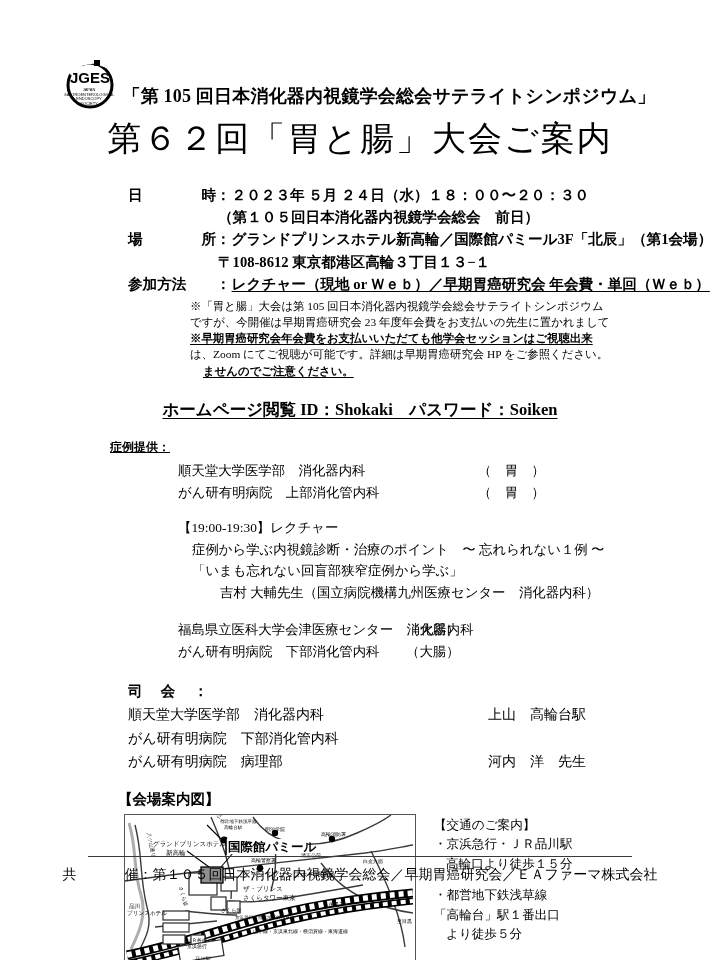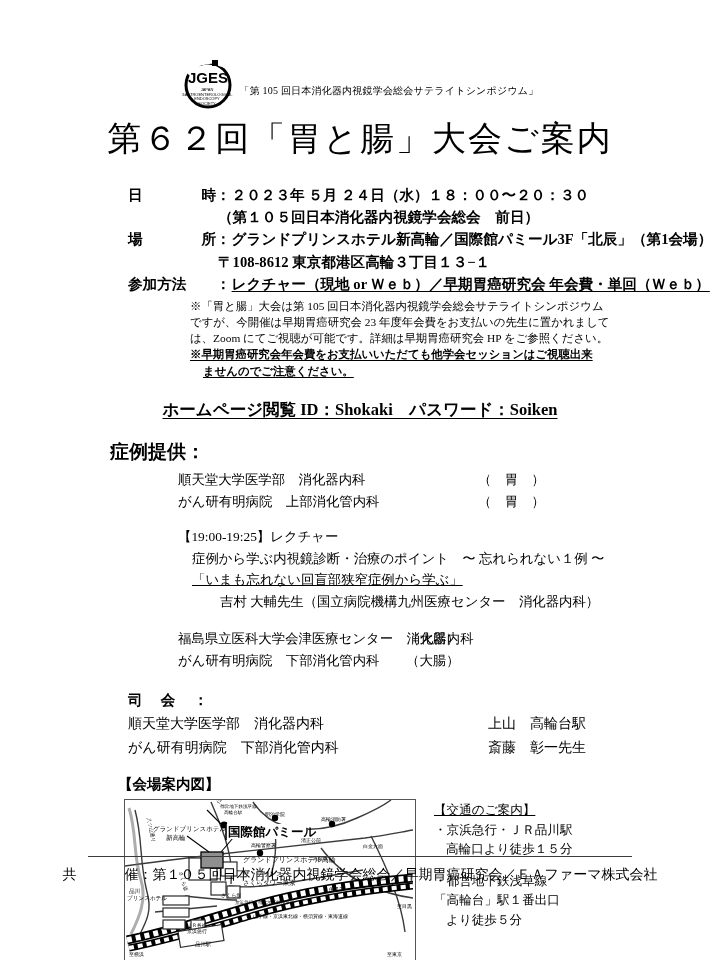--- a/index.html
+++ b/index.html
@@ -26,22 +26,22 @@
     justify-content: center;
     gap: 6px;
   }
   .logo {
     width: 52px; height: 52px; flex: 0 0 52px;
     position: relative; margin-top: 2px;
   }
   .logo svg { display: block; }
 
   .symposium-line {
-    font-size: 10px;
-    font-weight: normal;
+    font-size: 18px;
+    font-weight: bold;
     letter-spacing: 0.2px;
     margin-top: 28px;
     white-space: nowrap;
   }
   .main-title {
     font-size: 34px;
     font-weight: normal;
     letter-spacing: 2px;
     margin-top: 6px;
     white-space: nowrap;
@@ -90,39 +90,40 @@
   }
   .idpass span {
     text-decoration: underline;
     text-underline-offset: 3px;
     white-space: nowrap;
   }
 
   
   .section { margin-top: 18px; padding-left: 110px; }
   .section-head {
-    font-size: 19px;
+    font-size: 12px;
     font-weight: bold;
     white-space: nowrap;
+    text-decoration: underline;
   }
   .entry-list { margin-top: 4px; padding-left: 68px; }
   .entry {
     display: flex;
     font-size: 13.4px;
     line-height: 1.62;
     white-space: nowrap;
   }
   .entry-name { width: 300px; }
   .entry-tag { width: 64px; text-align: left; }
 
   
   .lecture { margin-top: 14px; padding-left: 178px; font-size: 13.4px; line-height: 1.6; }
   .lecture-title { white-space: nowrap; }
   .lecture-l1 { padding-left: 14px; white-space: nowrap; }
-  .lecture-l2 { padding-left: 14px; white-space: nowrap; text-decoration: underline; }
+  .lecture-l2 { padding-left: 14px; white-space: nowrap; }
   .lecture-l3 { padding-left: 42px; white-space: nowrap; }
 
   .post-lecture { margin-top: 16px; padding-left: 178px; }
   .post-lecture .entry-name { width: 228px; }
 
   
   .chair { margin-top: 20px; padding-left: 128px; }
   .chair-head {
     font-size: 14.5px; font-weight: bold;
     display: flex; width: 80px; justify-content: space-between;
@@ -156,21 +157,21 @@
     height: 160px;
     border: 1px solid #555;
     background: #ffffff;
     position: relative;
     overflow: hidden;
     flex: 0 0 290px;
   }
   .map-box svg { display: block; }
 
   .access { font-size: 12.6px; line-height: 1.55; padding-top: 2px; }
-  .access-head { font-weight: normal; white-space: nowrap; text-decoration: underline; }
+  .access-head { font-weight: normal; white-space: nowrap; }
   .access-item { white-space: nowrap; }
   .access-item.ind { padding-left: 12px; }
   .access-gap { height: 12px; }
 
   
   .footer-rule {
     position: absolute;
     left: 88px; right: 88px;
     top: 856px;
     border-top: 1px solid #3a3a3a;
@@ -239,22 +240,22 @@
     <div class="info-row">
       <div class="info-label wide">参加方法</div>
       <div class="info-colon">：</div>
       <div class="info-value u">レクチャー（現地 or Ｗｅｂ）／早期胃癌研究会 年会費・単回（Ｗｅｂ）</div>
     </div>
   </div>
 
   <div class="note">
     <div class="note-line">※「胃と腸」大会は第 105 回日本消化器内視鏡学会総会サテライトシンポジウム</div>
     <div class="note-line">ですが、今開催は早期胃癌研究会 23 年度年会費をお支払いの先生に置かれまして</div>
+    <div class="note-line note-bold">※早期胃癌研究会年会費をお支払いいただても他学会セッションはご視聴出来</div>
     <div class="note-line">は、Zoom にてご視聴が可能です。詳細は早期胃癌研究会 HP をご参照ください。</div>
-    <div class="note-line note-bold">※早期胃癌研究会年会費をお支払いいただても他学会セッションはご視聴出来</div>
     <div class="note-line note-bold note-indent">ませんのでご注意ください。</div>
   </div>
 
   <div class="idpass">
     <span>ホームページ閲覧 ID：Shokaki　パスワード：Soiken</span>
   </div>
 
   <div class="section">
     <div class="section-head">症例提供：</div>
     <div class="entry-list">
@@ -263,21 +264,21 @@
         <div class="entry-tag">（　胃　）</div>
       </div>
       <div class="entry">
         <div class="entry-name">がん研有明病院　上部消化管内科</div>
         <div class="entry-tag">（　胃　）</div>
       </div>
     </div>
   </div>
 
   <div class="lecture">
-    <div class="lecture-title">【19:00-19:25】レクチャー</div>
+    <div class="lecture-title">【19:00-19:30】レクチャー</div>
     <div class="lecture-l1">症例から学ぶ内視鏡診断・治療のポイント　〜 忘れられない１例 〜</div>
     <div class="lecture-l2">「いまも忘れない回盲部狭窄症例から学ぶ」</div>
     <div class="lecture-l3">吉村 大輔先生（国立病院機構九州医療センター　消化器内科）</div>
   </div>
 
   <div class="post-lecture">
     <div class="entry">
       <div class="entry-name">福島県立医科大学会津医療センター　消化器内科</div>
       <div class="entry-tag">（大腸）</div>
     </div>
@@ -293,21 +294,24 @@
       <span>会</span>
       <span>：</span>
     </div>
     <div class="chair-list">
       <div class="chair-row">
         <div class="chair-org">順天堂大学医学部　消化器内科</div>
         <div class="chair-person">上山　高輪台駅</div>
       </div>
       <div class="chair-row">
         <div class="chair-org">がん研有明病院　下部消化管内科</div>
-        <div class="chair-person">斎藤　彰一先生</div>
+      </div>
+      <div class="chair-row">
+        <div class="chair-org">がん研有明病院　病理部</div>
+        <div class="chair-person">河内　洋　先生</div>
       </div>
     </div>
   </div>
 
   <div class="venue-head">【会場案内図】</div>
 
   <div class="map-area">
     <div class="map-box">
       <svg width="288" height="158" viewBox="0 0 288 158" aria-hidden="true">
         <rect x="0" y="0" width="288" height="158" fill="#ffffff"></rect>

